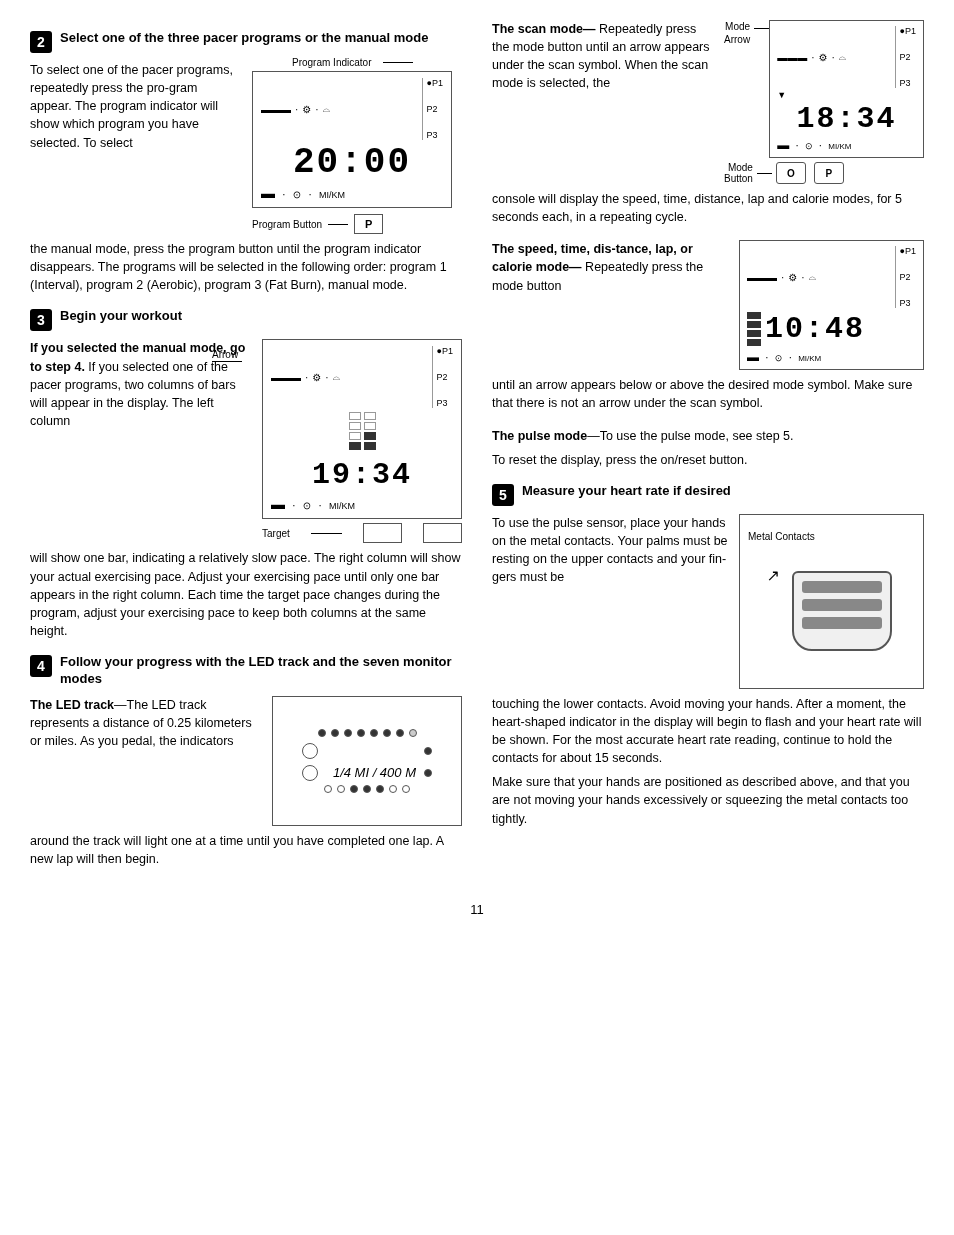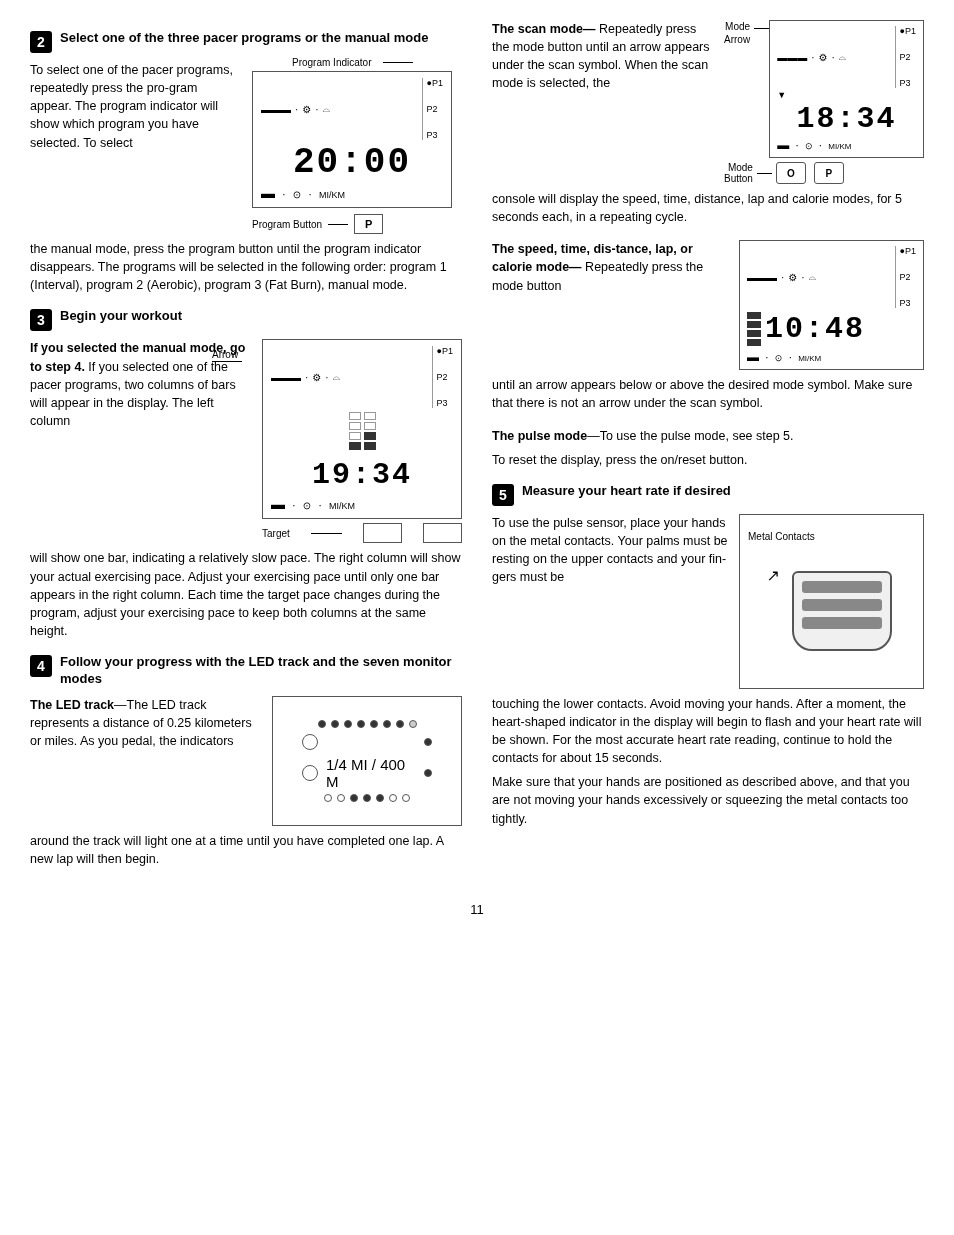--- a/index.html
+++ b/index.html
@@ -404,21 +404,21 @@
               <div class="led-dot"></div>
             </div>
 
             <div style="display:flex; align-items:center; gap:8px; margin:4px 0;">
               <div class="led-circle-btn"></div>
               <div style="width:90px; text-align:center;"></div>
               <div class="led-dot filled"></div>
             </div>
             <div style="display:flex; align-items:center; gap:8px; margin:2px 0;">
               <div class="led-circle-btn"></div>
-              <div style="width:90px; text-align:left; font-size:15px; ">1/4 MI / 400 M</div>
+              <div style="width:90px; text-align:right; font-size:13px; font-style:italic;">1/4 MI / 400 M</div>
               <div class="led-dot filled"></div>
             </div>
 
             <div class="led-row">
               <div class="led-dot empty"></div>
               <div class="led-dot empty"></div>
               <div class="led-dot filled"></div>
               <div class="led-dot filled"></div>
               <div class="led-dot filled"></div>
               <div class="led-dot empty"></div>

